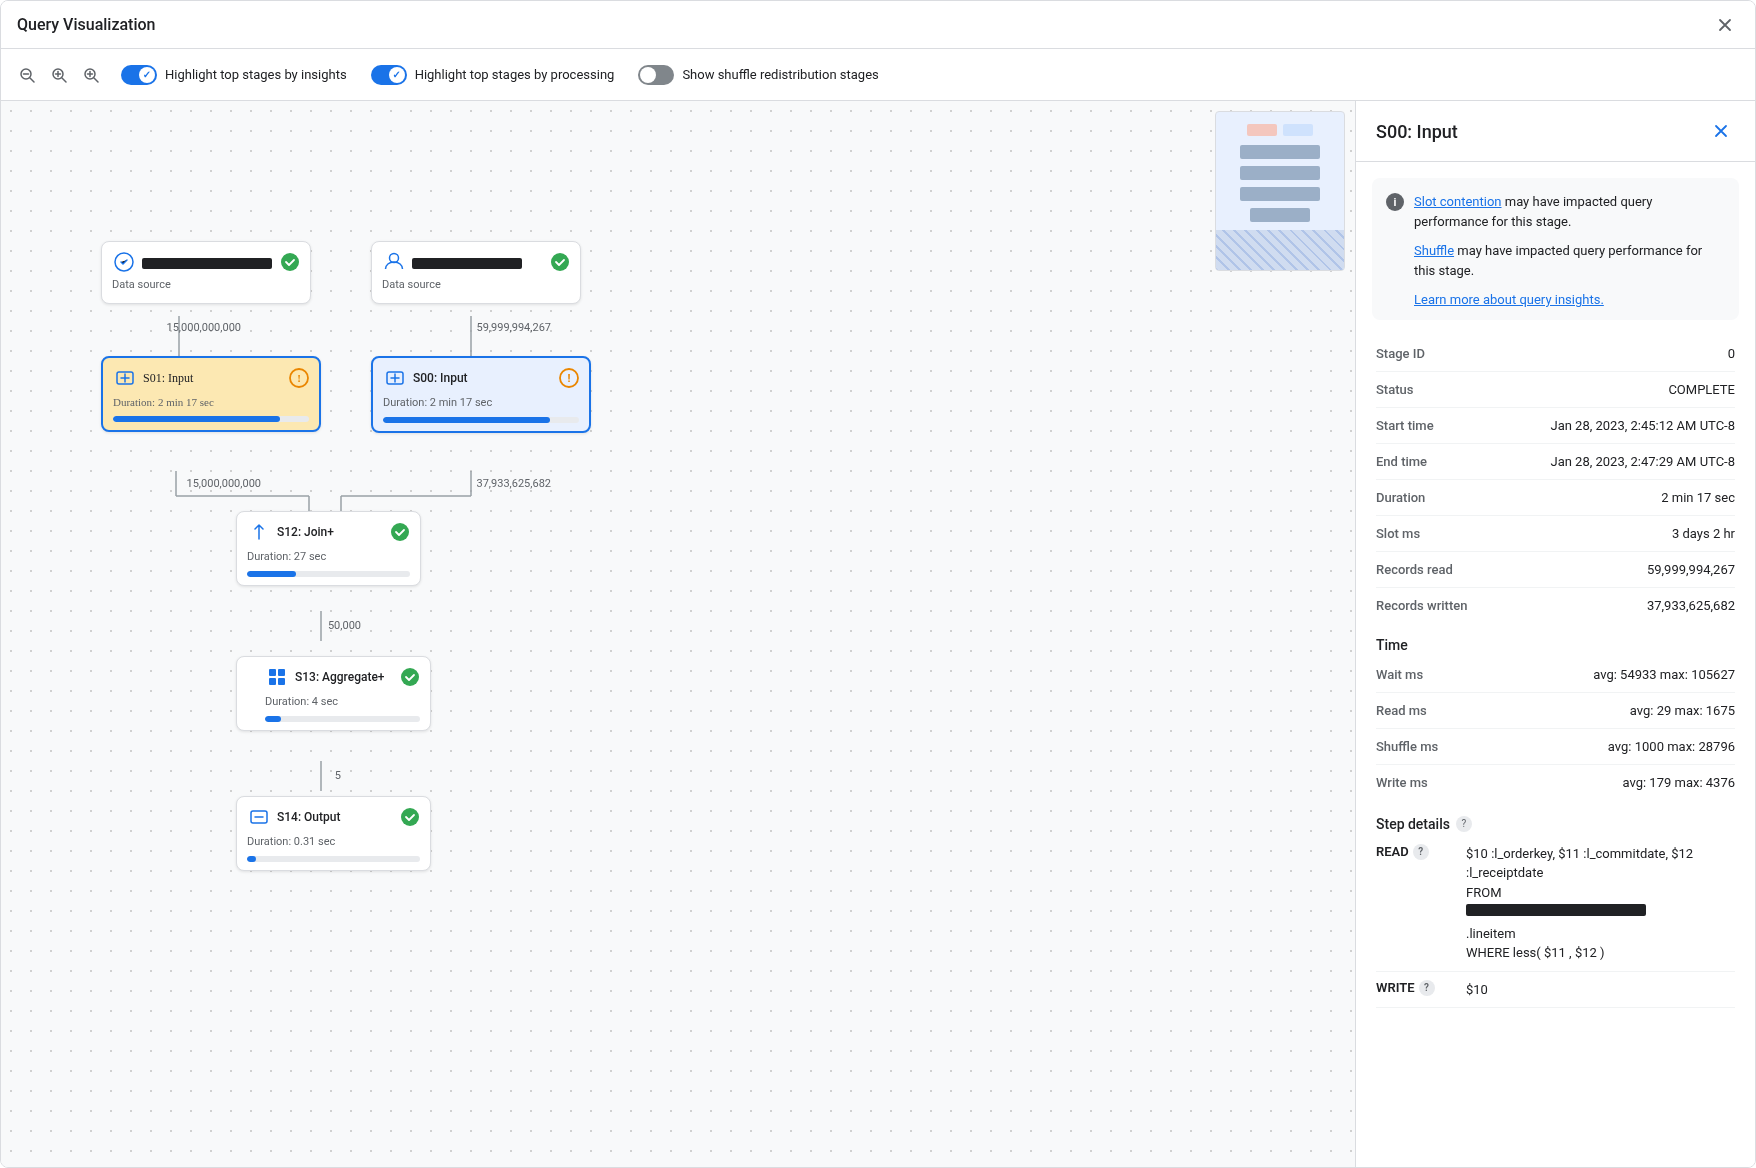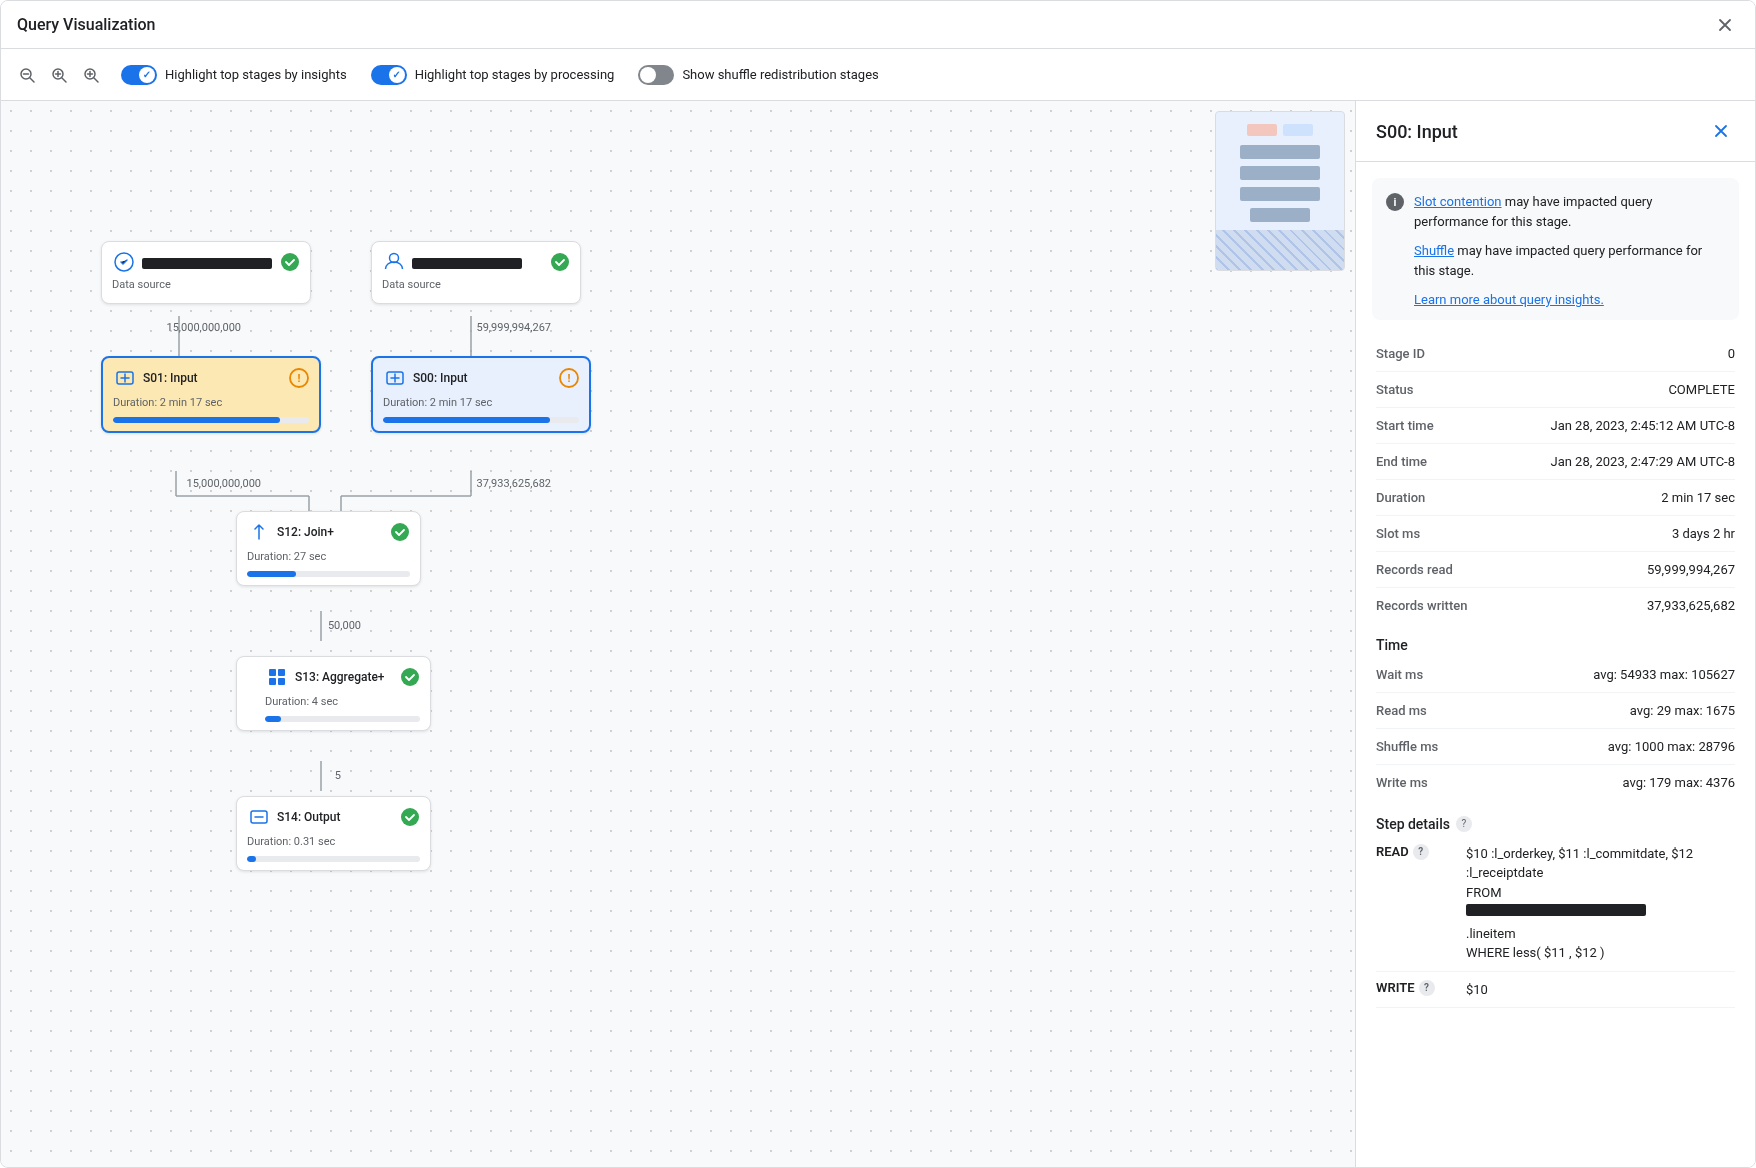--- a/index.html
+++ b/index.html
@@ -30,21 +30,21 @@
     .checkmark { color: #1a73e8; font-size: 10px; font-weight: bold; }
 
     
     .content-area { display: flex; flex: 1; overflow: hidden; }
 
     
     .canvas-area { flex: 1; background: #f8f9fa; background-image: radial-gradient(circle, #d0d0d0 1px, transparent 1px); background-size: 20px 20px; position: relative; overflow: hidden; }
 
     
     .stage-node { position: absolute; border-radius: 8px; border: 1px solid #dadce0; background: #fff; box-shadow: 0 1px 3px rgba(0,0,0,0.1); cursor: pointer; }
-    .stage-node.highlighted-duration { border: 2px solid #1a73e8; background: #fce8b2; }
+    .stage-node.highlighted-duration { border: 2px solid #1a73e8; background: #fce8b2; font-family: Liberation Serif, serif; }
     .stage-node.highlighted-blue { border: 2px solid #1a73e8; background: #e8f0fe; }
     .stage-node-header { display: flex; align-items: center; justify-content: space-between; padding: 8px 10px 4px; gap: 6px; }
     .stage-icon { width: 24px; height: 24px; display: flex; align-items: center; justify-content: center; flex-shrink: 0; }
     .stage-title { font-size: 12px; font-weight: 500; color: #202124; flex: 1; }
     .stage-badge { width: 20px; height: 20px; display: flex; align-items: center; justify-content: center; flex-shrink: 0; }
     .stage-duration { font-size: 11px; color: #5f6368; padding: 2px 10px 4px; }
     .stage-progress { height: 6px; background: #e8eaed; border-radius: 3px; margin: 4px 10px 8px; overflow: hidden; }
     .stage-progress-fill { height: 100%; border-radius: 3px; background: #1a73e8; }
     .redacted-bar { height: 12px; background: #202124; border-radius: 2px; margin: 2px 10px; }
 

